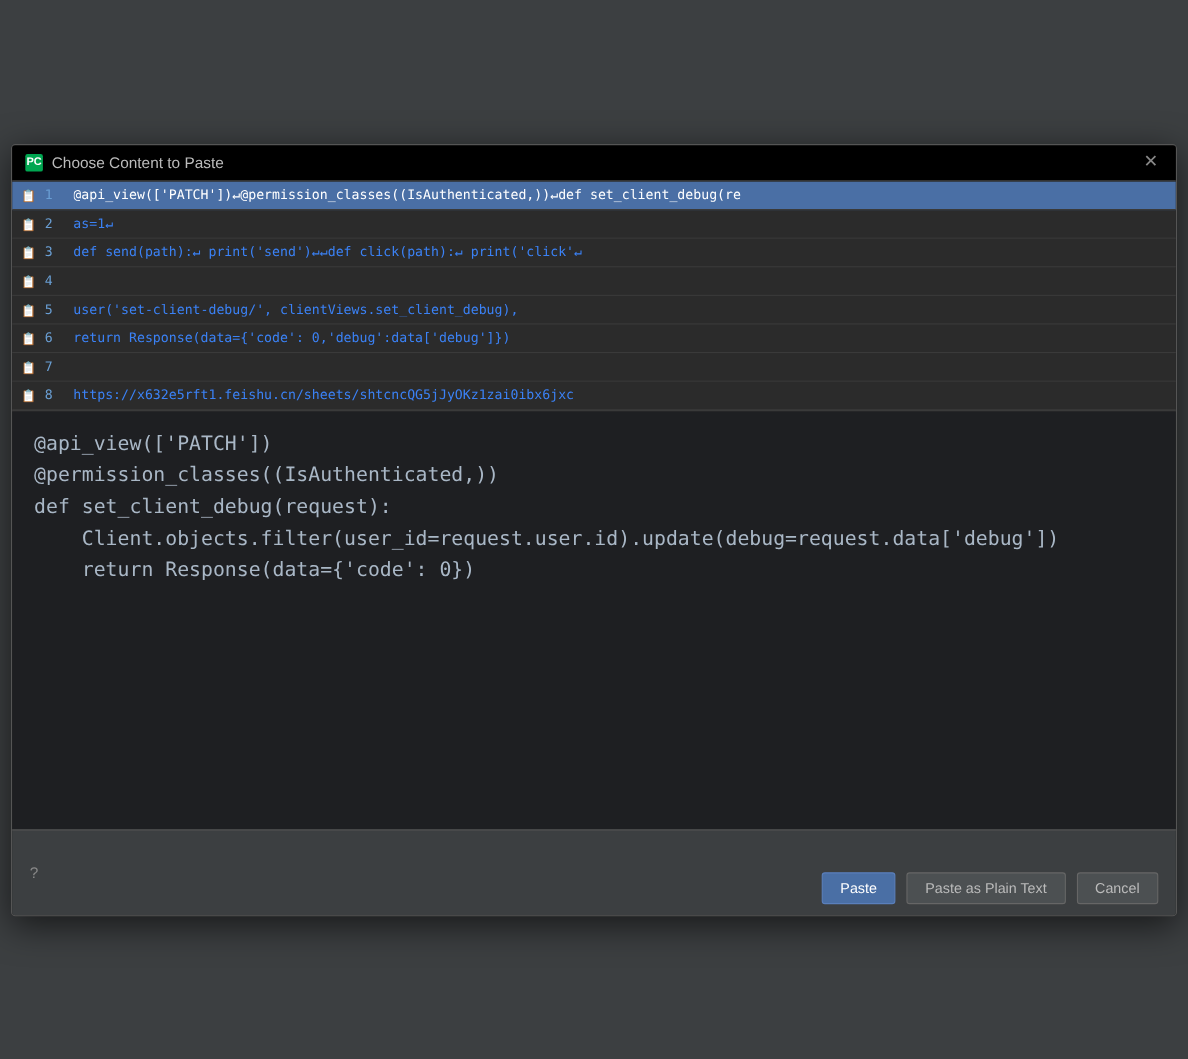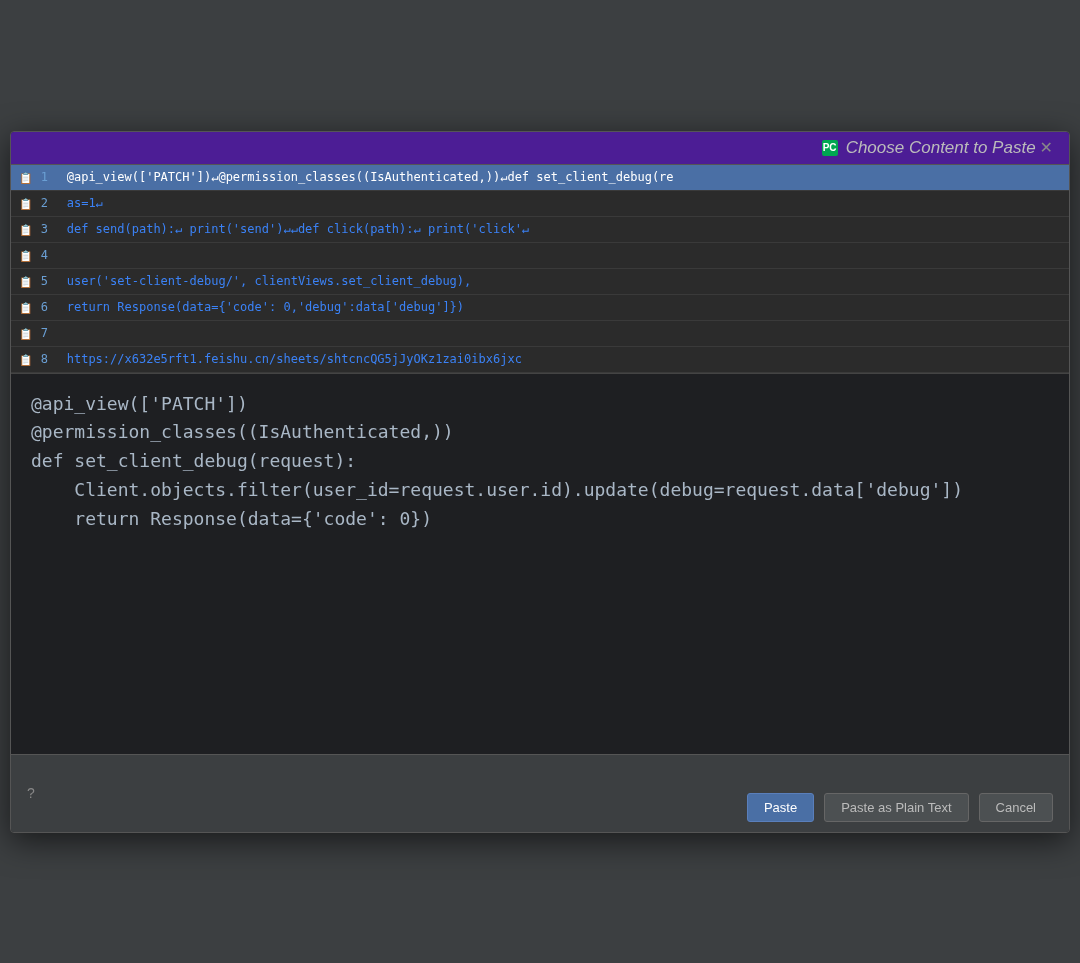--- a/index.html
+++ b/index.html
@@ -18,24 +18,24 @@
       background: #2b2b2b;
       border: 1px solid #555;
       border-radius: 4px;
       display: flex;
       flex-direction: column;
       overflow: hidden;
       box-shadow: 0 8px 32px rgba(0,0,0,0.6);
     }
 
     .title-bar {
-      background: #4c1d95;
-      display: flex;
-      align-items: center;
-      justify-content: flex-end;
+      background: #000000;
+      display: flex;
+      align-items: center;
+      justify-content: space-between;
       padding: 6px 12px;
       min-height: 32px;
       border-bottom: 1px solid #555;
     }
 
     .title-bar-left {
       display: flex;
       align-items: center;
       gap: 8px;
     }
@@ -49,23 +49,22 @@
       align-items: center;
       justify-content: center;
       font-size: 10px;
       color: white;
       font-weight: bold;
       font-family: sans-serif;
     }
 
     .title-bar-title {
       color: #bbb;
-      font-size: 17px;
-      font-family: sans-serif;
-      font-style: italic;
+      font-size: 14px;
+      font-family: sans-serif;
     }
 
     .title-bar-close {
       color: #888;
       font-size: 16px;
       cursor: pointer;
       background: none;
       border: none;
       line-height: 1;
       padding: 2px 4px;

